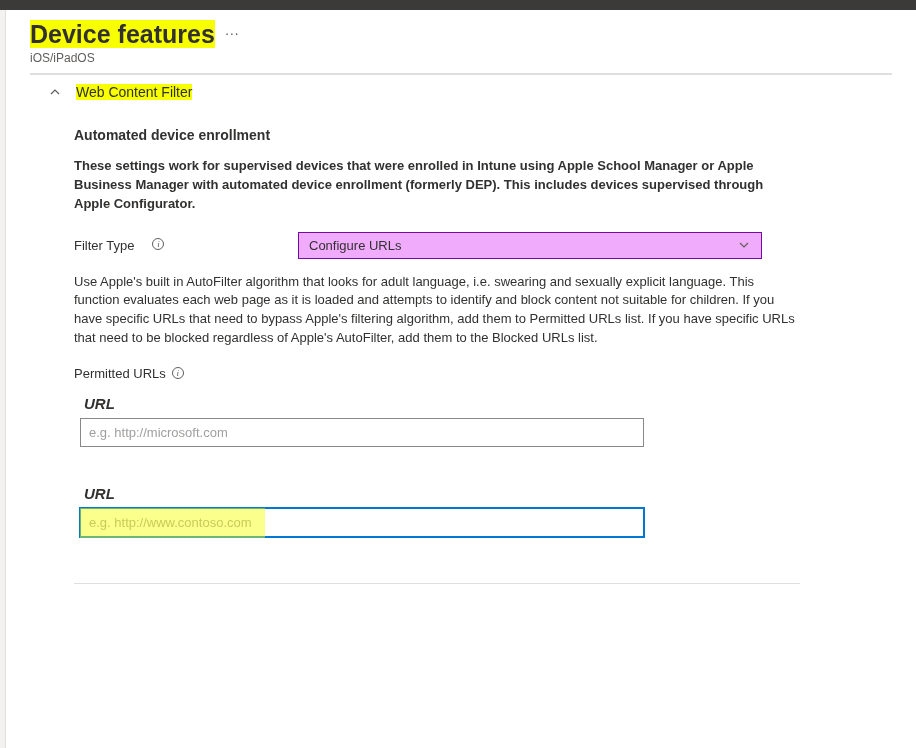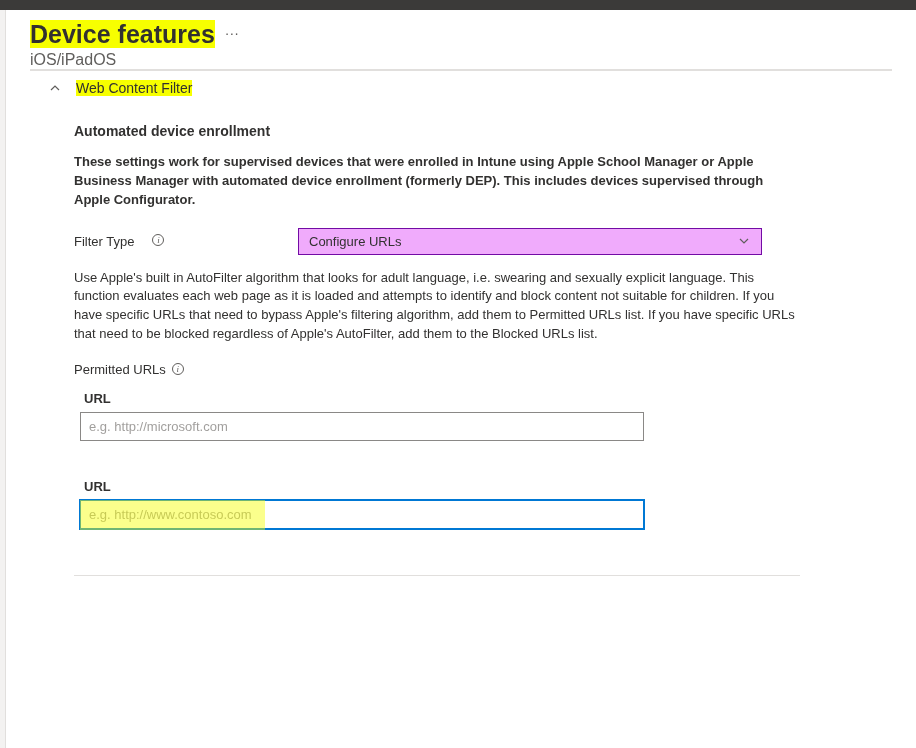--- a/index.html
+++ b/index.html
@@ -52,23 +52,24 @@
       font-size: 25px;
       font-weight: 600;
       color: #323130;
     }
     .ellipsis {
       color: #605e5c;
       font-size: 14px;
       padding-bottom: 4px;
     }
     .subtitle {
-      font-size: 16px;
+      font-size: 12px;
       color: #605e5c;
       margin-top: 2px;
+      margin-bottom: 8px;
     }
     .hr {
       border: none;
       border-top: 1px solid #e1dfdd;
       margin: 0;
     }
     .section-row {
       display: flex;
       align-items: center;
       gap: 14px;
@@ -144,22 +145,23 @@
     }
     .sub-label {
       font-size: 13px;
       margin: 18px 0 8px 0;
       display: flex;
       align-items: center;
       gap: 6px;
     }
     .url-header {
       font-weight: 600;
-      font-size: 13px;
+      font-size: 15px;
       padding: 6px 0 6px 10px;
+      font-style: italic;
     }
     .url-input {
       width: 564px;
       padding: 6px 8px;
       font-size: 13px;
       border: 1px solid #8a8886;
       color: #323130;
       font-family: inherit;
       margin-left: 6px;
     }

